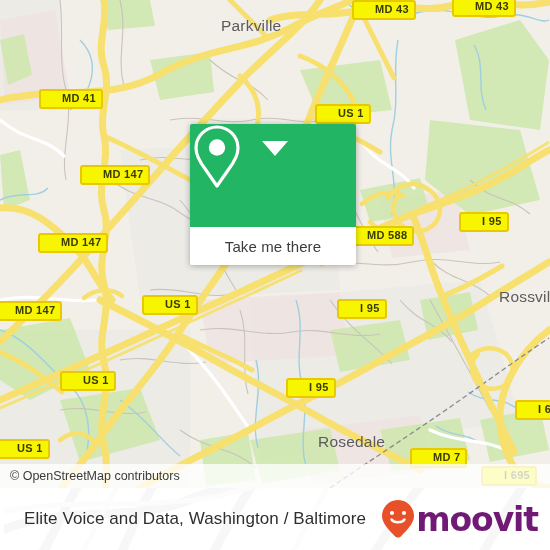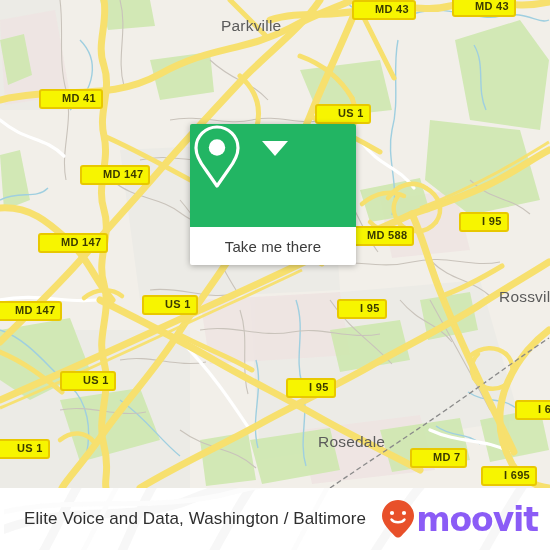--- a/index.html
+++ b/index.html
@@ -113,21 +113,21 @@
     white-space: nowrap;
     font-family: "Liberation Sans", sans-serif;
   }
   #brand {
     position: absolute;
     right: 16px; top: 50%;
     transform: translateY(-50%);
     display: flex; align-items: center; gap: 1px;
   }
   #brand-word {
-    color: #8b5cf6;
+    color: #701a75;
     font-size: 33px;
     font-weight: bold;
     letter-spacing: -1.1px;
     line-height: 33px;
     font-family: "DejaVu Sans", sans-serif;
   }
 </style>
 </head>
 <body>
 
@@ -330,20 +330,23 @@
           <path d="M27 3 C15.4 3 6 12.4 6 24 C6 31.5 10.5 39 15.5 45.5 L27 62 L38.5 45.5 C43.5 39 48 31.5 48 24 C48 12.4 38.6 3 27 3 Z" fill="none" stroke="#ffffff" stroke-width="3.2" stroke-linejoin="round"></path>
           <circle cx="27" cy="23.5" r="8.2" fill="#ffffff"></circle>
         </svg>
       </div>
       <div id="card-white">
         <span id="card-label">Take me there</span>
       </div>
     </div>
     <div id="card-tip"></div>
 
+    <div id="attrib">
+      <span id="attrib-text">© OpenStreetMap contributors</span>
+    </div>
   </div>
 
   <div id="footer">
     <svg id="footer-pattern" width="550" height="230" viewBox="0 0 550 230">
       <g stroke="#f1f1f1" stroke-width="9" fill="none">
         <path d="M-20 210 C60 170 120 200 190 170 C250 144 300 160 360 140 C420 120 470 136 560 110"></path>
         <path d="M30 240 C60 190 70 150 110 110 C150 70 170 40 200 0"></path>
         <path d="M200 240 C230 190 240 160 280 120 C320 80 340 50 370 10"></path>
         <path d="M360 240 C390 196 404 168 440 132 C476 96 494 64 520 28"></path>
         <path d="M-10 150 C70 130 140 150 220 130 C300 110 370 128 450 108 C500 96 530 100 560 92"></path>

